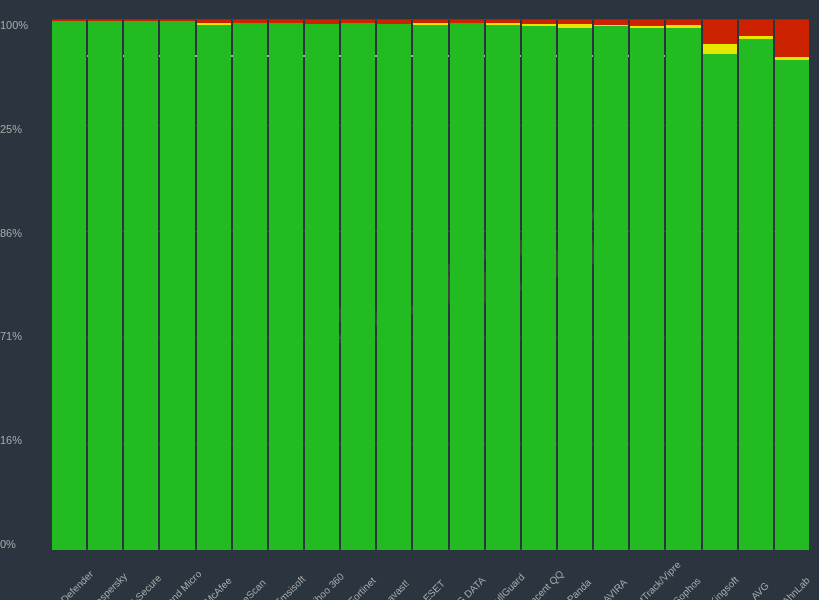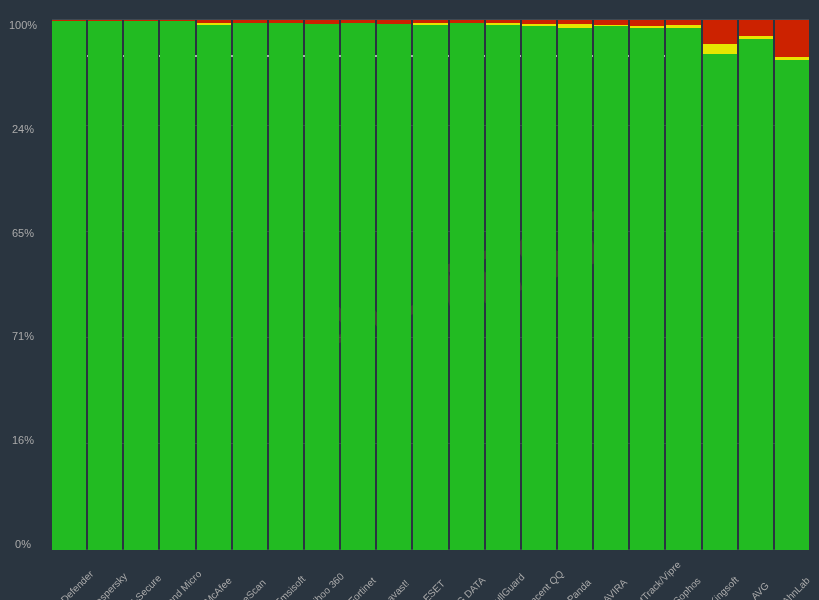--- a/index.html
+++ b/index.html
@@ -39,21 +39,21 @@
       bottom: 50px;
       width: 52px;
       display: flex;
       flex-direction: column-reverse;
       justify-content: space-between;
       padding-bottom: 0px;
     }
     .y-label {
       color: #aaaaaa;
       font-size: 11px;
-      text-align: center;
+      text-align: left;
       padding-right: 6px;
       line-height: 1;
     }
     .bars-area {
       flex: 1;
       position: relative;
       display: flex;
       flex-direction: row;
       align-items: flex-end;
       gap: 2px;
@@ -123,22 +123,22 @@
 </head>
 <body>
 
 <div class="chart-container">
   <div class="chart-title"></div>
   <div class="chart-area">
     <div class="y-axis" id="y-axis">
         <div class="y-label">0%</div>
         <div class="y-label">16%</div>
         <div class="y-label">71%</div>
-        <div class="y-label">65%</div>
-        <div class="y-label">24%</div>
+        <div class="y-label">86%</div>
+        <div class="y-label">25%</div>
         <div class="y-label">100%</div>
       </div>
     <div class="bars-area" id="bars-area">
       <div class="grid-lines" id="grid-lines">
           <div class="grid-line" style="bottom: 0%;"></div>
           <div class="grid-line" style="bottom: 20%;"></div>
           <div class="grid-line" style="bottom: 40%;"></div>
           <div class="grid-line" style="bottom: 60%;"></div>
           <div class="grid-line" style="bottom: 80%;"></div>
           <div class="grid-line" style="bottom: 100%;"></div>

